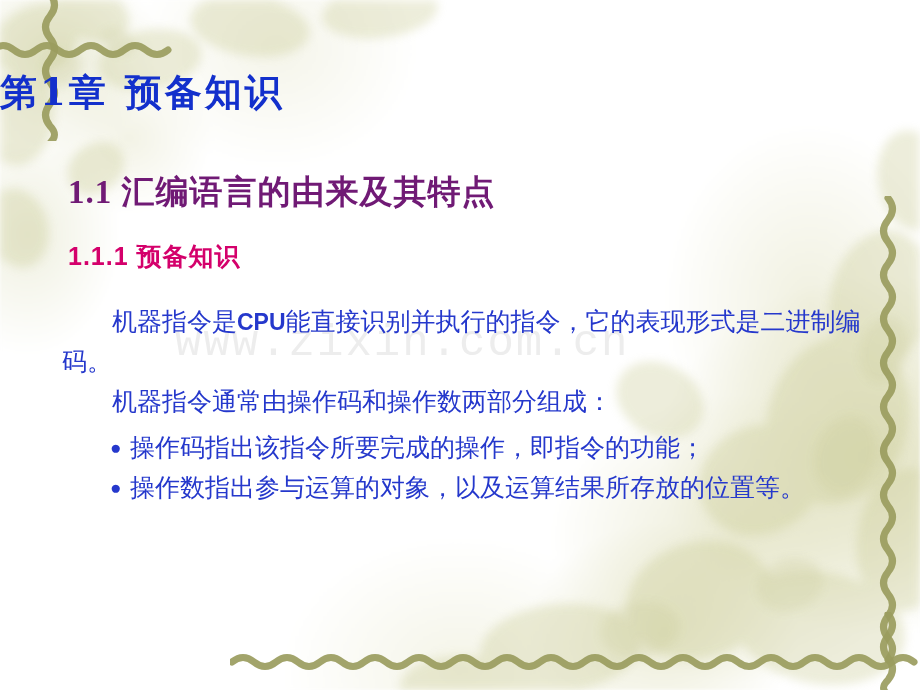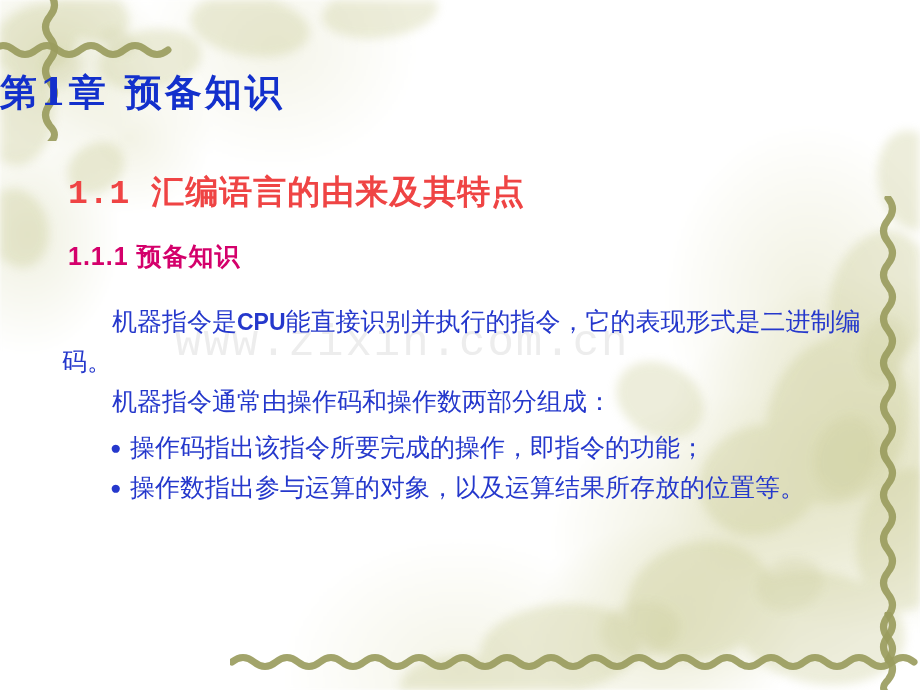--- a/index.html
+++ b/index.html
@@ -71,25 +71,25 @@
     font-weight: bold;
     font-size: 37px;
     letter-spacing: 3px;
     color: #1330cc;
     white-space: nowrap;
   }
   #heading-1 {
     position: absolute;
     left: 68px;
     top: 170px;
-    font-family: Liberation Mono, monospace;
+    font-family: Liberation Serif, serif;
     font-weight: bold;
     font-size: 33px;
     letter-spacing: 1px;
-    color: #ef4444;
+    color: #701a75;
     white-space: nowrap;
   }
   #heading-2 {
     position: absolute;
     left: 68px;
     top: 240px;
     font-family: "Liberation Sans", "DejaVu Sans", sans-serif;
     font-weight: bold;
     font-size: 25px;
     letter-spacing: 1px;

